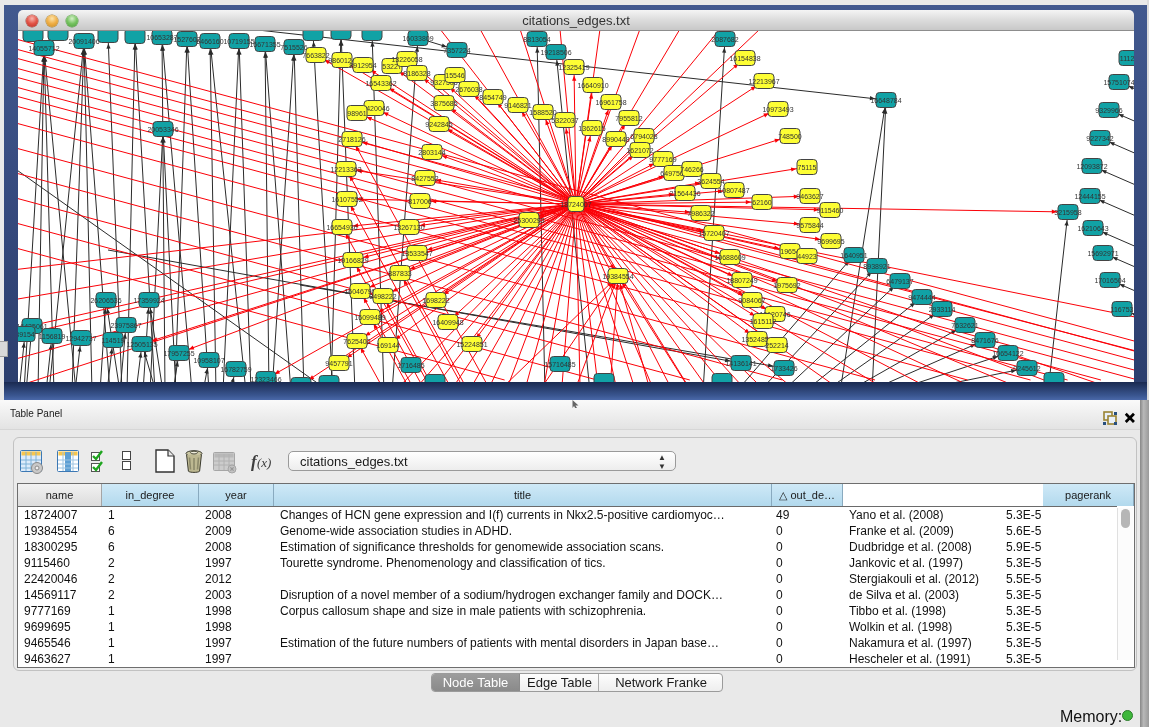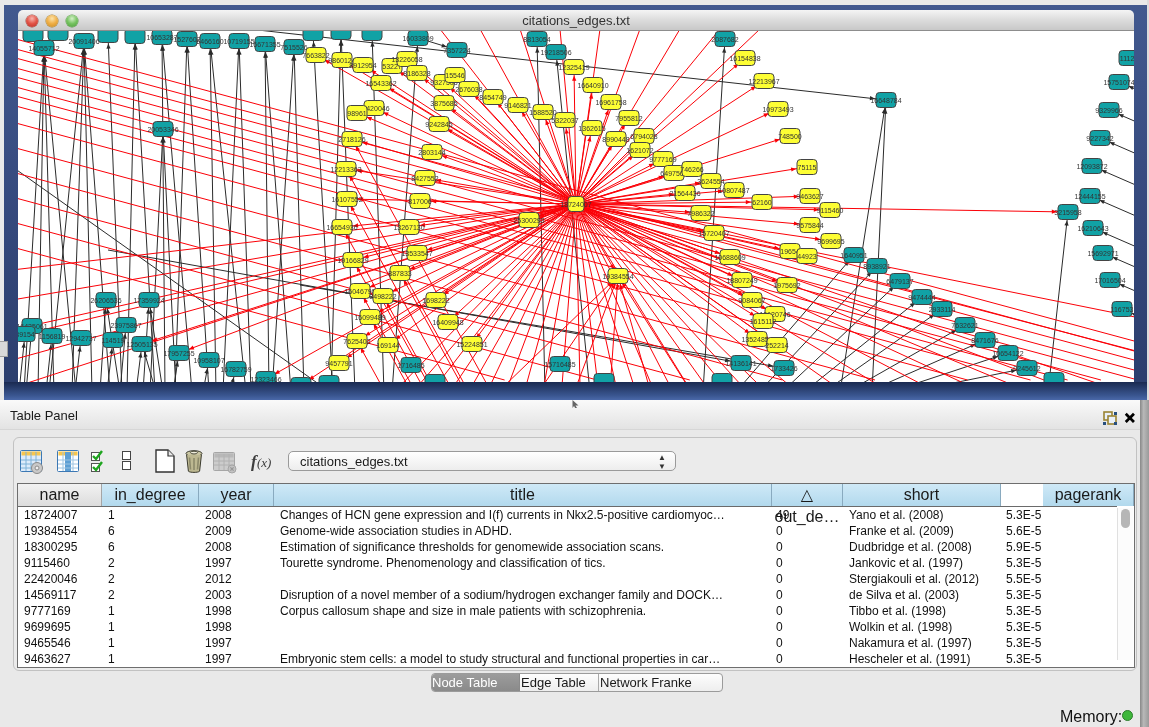--- a/index.html
+++ b/index.html
@@ -13,53 +13,53 @@
 #titlebar .t{position:absolute;width:100%;text-align:center;top:3px;font-size:13px;color:#333}
 .tl{position:absolute;top:4.5px;width:12px;height:12px;border-radius:50%}
 #tlr{left:8px;background:radial-gradient(circle at 50% 30%, #f7b5ae 0%, #e25346 50%, #b63129 100%);box-shadow:0 0 0 0.5px #9a4a40}
 #tly{left:28px;background:radial-gradient(circle at 50% 30%, #fce3a9 0%, #efae45 50%, #c78c28 100%);box-shadow:0 0 0 0.5px #a57f2c}
 #tlg{left:48px;background:radial-gradient(circle at 50% 30%, #d4f0c8 0%, #74c25f 50%, #4e9c3e 100%);box-shadow:0 0 0 0.5px #589a48}
 #canvas{position:absolute;left:18px;top:31px;width:1116px;height:351px;background:#fff;overflow:hidden}
 #rsliver{position:absolute;left:1147px;top:0;width:2px;height:400px;background:#dcdcdc}
 #panel{position:absolute;left:0;top:400px;width:1140px;height:327px;background:#e9e9e9}
 #panelbar{position:absolute;left:0;top:0;width:100%;height:30px;
  background:linear-gradient(#fafafa,#e3e3e3);border-bottom:1px solid #d6d6d6}
-#panelbar .t{position:absolute;left:10px;top:8px;font-size:13px;color:#1a1a1a}
+#panelbar .t{position:absolute;left:10px;top:8px;font-size:10px;color:#1a1a1a}
 #floatico{position:absolute;left:1103px;top:11px}
 #closeico{position:absolute;left:1124px;top:10px;font-size:14px;font-weight:bold;color:#000;-webkit-text-stroke:0.8px #000}
 #toolpanel{position:absolute;left:13px;top:37px;width:1124px;height:234px;
  border:1px solid #c2c2c2;border-radius:6px;background:#ebebeb}
 #combo{position:absolute;left:274px;top:13px;width:388px;height:20px;border:1px solid #9a9a9a;
  border-radius:5px;background:linear-gradient(#ffffff,#ededed);font-size:13px;color:#1a1a1a;
  line-height:19px;padding-left:11px}
 #combo .ar{position:absolute;right:9px;top:1px;font-size:8px;color:#333;line-height:9px}
 #tbl{position:absolute;left:3px;top:45px;width:1118px;height:185px;background:#fff;
  border:1px solid #6e6e6e}
-#thead{position:absolute;left:0;top:0;width:1099px;height:23px;font-size:16px;color:#1a1a1a;
+#thead{position:absolute;left:0;top:0;width:1099px;height:23px;font-size:11px;color:#1a1a1a;
  border-bottom:1px solid #6a6a6a}
 #thead span{position:absolute;top:0;height:22px;line-height:22px;text-align:center;
  background:linear-gradient(#cfe9f7,#b2d9ed);border-right:1px solid #89aabf}
 #thead .h0{left:0;width:84px;background:linear-gradient(#f2f2f2,#dcdcdc);border-right:1px solid #a5a5a5}
 #thead .h1{left:84px;width:97px}
 #thead .h2{left:181px;width:75px}
 #thead .h3{left:256px;width:498px}
 #thead .h4{left:754px;width:71px}
 #thead .h5{left:825px;width:158px}
 #thead .h6{left:1025px;width:91px}
 #tbody{position:absolute;left:0;top:23px;width:1099px;height:160px;font-size:12px;color:#111}
 .tr{position:relative;height:16px;line-height:16px;white-space:nowrap}
 .tr span{position:absolute;top:0;overflow:hidden}
 .c0{left:6px;width:78px}.c1{left:90px;width:91px}.c2{left:187px;width:69px}
 .c3{left:262px;width:492px}.c4{left:758px;width:66px}.c5{left:831px;width:152px}
 .c6{left:988px;width:86px}
 #vsb{position:absolute;right:1px;top:24px;width:16px;height:152px;background:#fcfcfc;border-left:1px solid #e0e0e0}
 #vsb .th{position:absolute;left:3px;top:1px;width:9px;height:19px;background:#b6b6b6;border-radius:5px}
 #tabs{position:absolute;left:431px;top:273px;width:292px;height:19px;border:1px solid #9b9b9b;
  border-radius:4px;background:linear-gradient(#fdfdfd,#eeeeee);font-size:13px;color:#1a1a1a}
-#tabs span{position:absolute;top:0;height:17px;line-height:17px;text-align:left}
+#tabs span{position:absolute;top:0;height:17px;line-height:17px;text-align:center}
 #tabs .s0{left:0;width:88px;background:linear-gradient(#9c9c9c,#8a8a8a);color:#fff;border-radius:3px 0 0 3px;border-right:1px solid #8a8a8a}
 #tabs .s1{left:89px;width:78px;border-right:1px solid #aaa}
 #tabs .s2{left:168px;width:122px}
 #status{position:absolute;left:1060px;top:308px;font-size:16px;color:#111}
 #statdot{position:absolute;left:1122px;top:310px;width:11px;height:11px;border-radius:50%;
  background:#3eb73b;border:1px solid #2a7d2a}
 #edgesliver{position:absolute;left:1140px;top:400px;width:9px;height:327px;
  background:linear-gradient(90deg,#888 0,#b8b8b8 40%,#9a9a9a 100%)}
 #cursor{position:absolute;left:572px;top:400px}
 </style></head>
@@ -832,21 +832,20 @@
    </g>
   </svg>
   <div id="combo">citations_edges.txt<span class="ar">▲<br>▼</span></div>
   <div id="tbl">
    <div id="thead">
     <span class="h0">name</span>
           <span class="h1">in_degree</span>
           <span class="h2">year</span>
     <span class="h3">title</span>
           <span class="h4">△ out_de…</span>
-          <span class="h5">short</span>
     <span class="h6">pagerank</span>
    </div>
    <div id="tbody">
 <div class="tr">
             <span class="c0">18724007</span>
             <span class="c1">1</span>
             <span class="c2">2008</span>
             <span class="c3">Changes of HCN gene expression and I(f) currents in Nkx2.5-positive cardiomyoc…</span>
             <span class="c4">49</span>
             <span class="c5">Yano et al. (2008)</span>
@@ -910,29 +909,29 @@
             <span class="c1">1</span>
             <span class="c2">1998</span>
             <span class="c4">0</span>
             <span class="c5">Wolkin et al. (1998)</span>
             <span class="c6">5.3E-5</span>
           </div>
 <div class="tr">
             <span class="c0">9465546</span>
             <span class="c1">1</span>
             <span class="c2">1997</span>
+            <span class="c3">Estimation of the future numbers of patients with mental disorders in Japan base…</span>
             <span class="c4">0</span>
             <span class="c5">Nakamura et al. (1997)</span>
             <span class="c6">5.3E-5</span>
           </div>
 <div class="tr">
             <span class="c0">9463627</span>
             <span class="c1">1</span>
             <span class="c2">1997</span>
-            <span class="c3">Embryonic stem cells: a model to study structural and functional properties in car…</span>
             <span class="c4">0</span>
             <span class="c5">Hescheler et al. (1991)</span>
             <span class="c6">5.3E-5</span>
           </div>
    </div>
    <div id="vsb">
           <div class="th"></div>
         </div>
   </div>
  </div>

